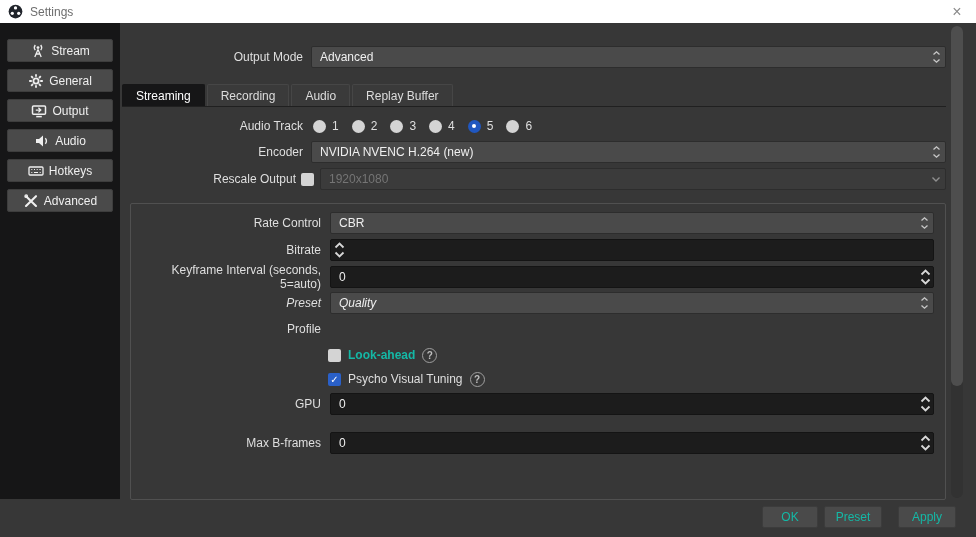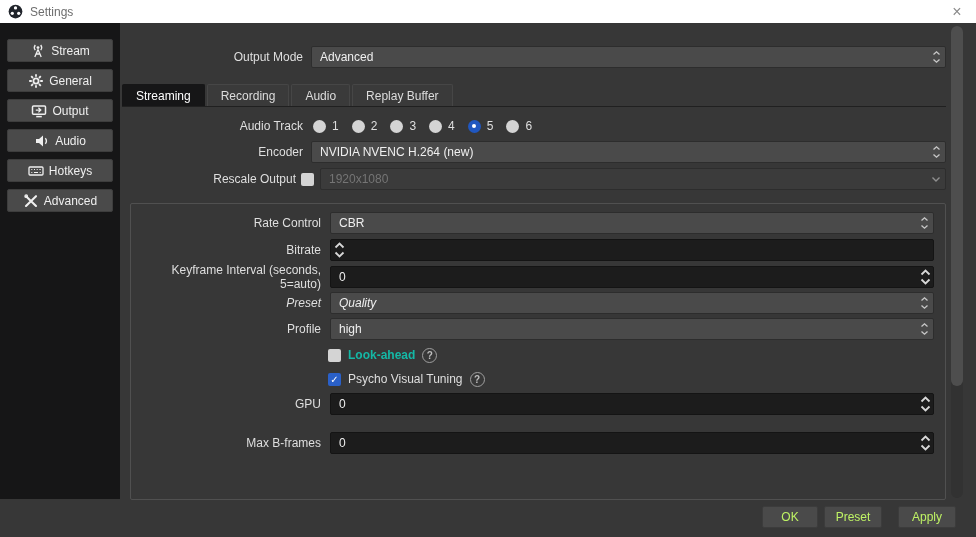--- a/index.html
+++ b/index.html
@@ -67,21 +67,21 @@
   
   .groupbox { position:absolute; left:130px; top:180px; width:816px; height:297px;
               border:1px solid #505050; border-radius:2px; }
 
   
   .scroll-track { position:absolute; left:951px; top:3px; width:12px; height:472px; background:#323232; border-radius:6px; }
   .scroll-handle { position:absolute; left:0; top:0; width:12px; height:360px; background:#4e4e4e; border-radius:6px; }
 
   
   .footer-btn { position:absolute; top:483px; height:22px; background:#4a4a4a; border:1px solid #3c3c3c;
-                border-radius:2px; color:#bef264; font-size:12px; font-family:inherit;
+                border-radius:2px; color:#14b8a6; font-size:12px; font-family:inherit;
                 display:flex; align-items:center; justify-content:center; }
   svg { display:block; }
 </style>
 </head>
 <body>
 
 <div class="window">
 
   <div class="titlebar">
     <span class="logo">
@@ -281,26 +281,20 @@
         <div class="combo" style="margin-left:9px; flex:1;">
           <span class="val">Quality</span>
           <svg width="9" height="16" viewBox="0 0 9 16" stroke="#c8c8c8" fill="none" stroke-width="1.3">
             <path d="M1.5 5.6L4.5 2.8L7.5 5.6M1.5 10.4L4.5 13.2L7.5 10.4"></path>
           </svg>
         </div>
       </div>
 
       <div class="row" style="left:0; top:114px; width:803px; height:22px;">
         <span class="lbl" style="width:190px;">Profile</span>
-        <div class="combo" style="margin-left:9px; flex:1;">
-          <span class="val">high</span>
-          <svg width="9" height="16" viewBox="0 0 9 16" stroke="#c8c8c8" fill="none" stroke-width="1.3">
-            <path d="M1.5 5.6L4.5 2.8L7.5 5.6M1.5 10.4L4.5 13.2L7.5 10.4"></path>
-          </svg>
-        </div>
       </div>
 
       <div class="row" style="left:197px; top:143px; height:16px;">
         <span class="checkbox"></span>
         <span style="color:#14b8a6; margin-left:7px;font-weight:bold;">Look-ahead</span>
         <span class="help">?</span>
       </div>
 
       <div class="row" style="left:197px; top:167px; height:16px;">
         <span class="checkbox checked">✓</span>

